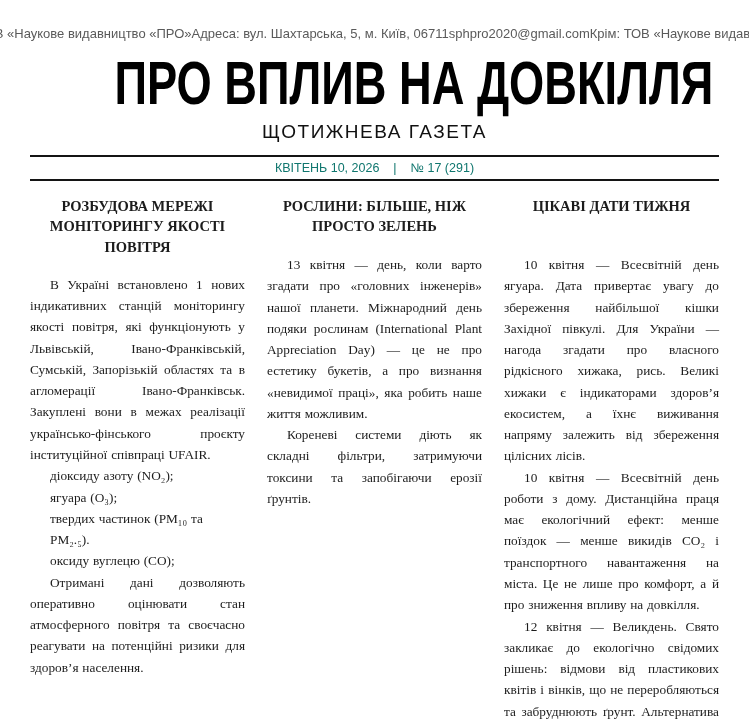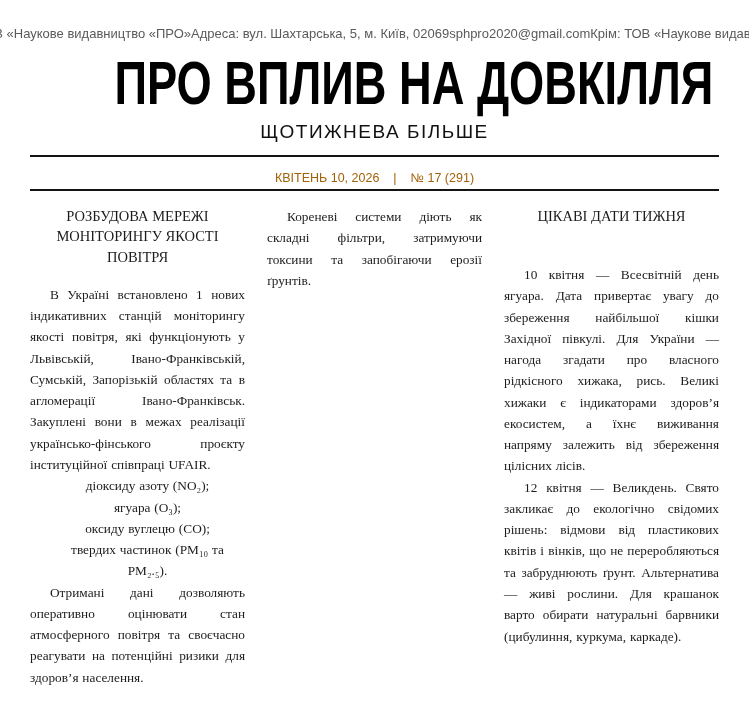--- a/index.html
+++ b/index.html
@@ -49,99 +49,102 @@
     font-family: "Liberation Sans", sans-serif;
     font-size: 19px;
     letter-spacing: 1.5px;
     color: #111;
   }
   
   .dateline {
     margin-top: 12px;
     border-top: 2px solid #141414;
     border-bottom: 2px solid #141414;
-    padding: 14px 0 4px 0;
+    padding: 4px 0 4px 0;
     display: flex;
     justify-content: center;
     gap: 14px;
     font-family: "Liberation Sans", sans-serif;
     font-size: 12.5px;
-    color: #a16207;
+    color: #0f766e;
   }
   
   .columns {
     display: flex;
     gap: 22px;
     margin-top: 15px;
   }
   .col { flex: 1 1 0; min-width: 0; }
   .article-heading {
     font-family: "Liberation Serif", serif;
-    font-weight: normal;
+    font-weight: bold;
     font-size: 14.5px;
     line-height: 1.4;
     text-align: center;
     margin: 0 0 17px 0;
     min-height: 41px;
   }
   .col p {
     margin: 0;
     font-size: 13.3px;
     line-height: 1.6;
     text-align: justify;
     text-indent: 20px;
     word-spacing: 0.5px;
   }
   .col p.li {
     text-indent: 0;
     padding-left: 20px;
-    text-align: center;
+    text-align: left;
   }
 </style>
 </head>
 <body>
 
 <div class="page">
 
   <header class="masthead">
     <span>Видавець: ТОВ «Наукове видавництво «ПРО»</span>
-    <span>Адреса: вул. Шахтарська, 5, м. Київ, 02069</span>
+    <span>Адреса: вул. Шахтарська, 5, м. Київ, 06711</span>
     <span>sphpro2020@gmail.com</span>
     <span>Крім: ТОВ «Наукове видавництво «ПРО»</span>
   </header>
 
   <h1 class="title"><span class="title-inner">ПРО ВПЛИВ НА ДОВКІЛЛЯ</span></h1>
 
-  <div class="subtitle">ЩОТИЖНЕВА БІЛЬШЕ</div>
+  <div class="subtitle">ЩОТИЖНЕВА ГАЗЕТА</div>
 
   <div class="dateline">
     <span>КВІТЕНЬ 10, 2026</span>
     <span>|</span>
     <span>№ 17 (291)</span>
   </div>
 
   <main class="columns">
 
     <article class="col">
       <h2 class="article-heading">РОЗБУДОВА МЕРЕЖІ МОНІТОРИНГУ ЯКОСТІ ПОВІТРЯ</h2>
       <p>В Україні встановлено 1 нових індикативних станцій моніторингу якості повітря, які функціонують у Львівській, Івано-Франківській, Сумській, Запорізькій областях та в агломерації Івано-Франківськ. Закуплені вони в межах реалізації українсько-фінського проєкту інституційної співпраці UFAIR.</p>
       <p class="li">діоксиду азоту (NO₂);</p>
       <p class="li">ягуара (O₃);</p>
+      <p class="li">твердих частинок (PM₁₀ та PM₂.₅).</p>
       <p class="li">оксиду вуглецю (CO);</p>
-      <p class="li">твердих частинок (PM₁₀ та PM₂.₅).</p>
       <p>Отримані дані дозволяють оперативно оцінювати стан атмосферного повітря та своєчасно реагувати на потенційні ризики для здоров’я населення.</p>
 
     </article>
 
     <article class="col">
+      <h2 class="article-heading">РОСЛИНИ: БІЛЬШЕ, НІЖ ПРОСТО ЗЕЛЕНЬ</h2>
+      <p>13 квітня — день, коли варто згадати про «головних інженерів» нашої планети. Міжнародний день подяки рослинам (International Plant Appreciation Day) — це не про естетику букетів, а про визнання «невидимої праці», яка робить наше життя можливим.</p>
       <p>Кореневі системи діють як складні фільтри, затримуючи токсини та запобігаючи ерозії ґрунтів.</p>
 
     </article>
 
     <article class="col">
       <h2 class="article-heading">ЦІКАВІ ДАТИ ТИЖНЯ</h2>
       <p>10 квітня — Всесвітній день ягуара. Дата привертає увагу до збереження найбільшої кішки Західної півкулі. Для України — нагода згадати про власного рідкісного хижака, рись. Великі хижаки є індикаторами здоров’я екосистем, а їхнє виживання напряму залежить від збереження цілісних лісів.</p>
+      <p>10 квітня — Всесвітній день роботи з дому. Дистанційна праця має екологічний ефект: менше поїздок — менше викидів CO₂ і транспортного навантаження на міста. Це не лише про комфорт, а й про зниження впливу на довкілля.</p>
       <p>12 квітня — Великдень. Свято закликає до екологічно свідомих рішень: відмови від пластикових квітів і вінків, що не переробляються та забруднюють ґрунт. Альтернатива — живі рослини. Для крашанок варто обирати натуральні барвники (цибулиння, куркума, каркаде).</p>
 
     </article>
 
   </main>
 </div>
 
 </body></html>

